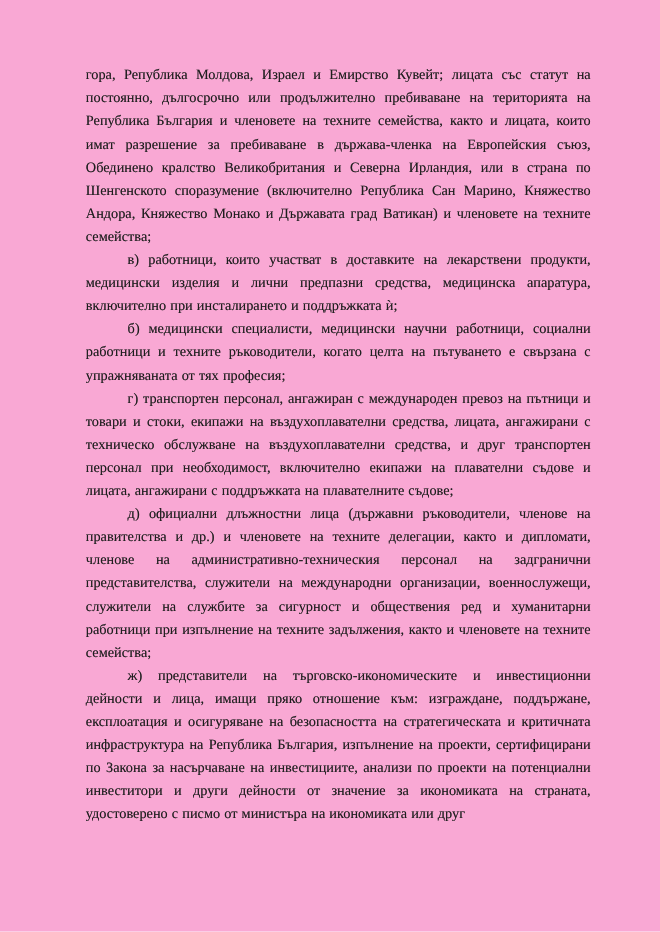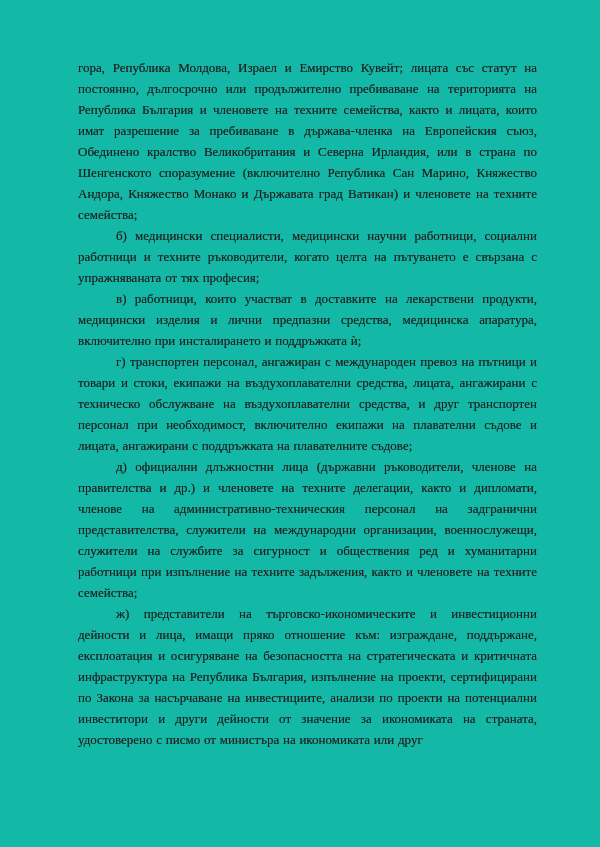--- a/index.html
+++ b/index.html
@@ -4,21 +4,21 @@
 <style>
   html, body {
     margin: 0;
     padding: 0;
     background: #ffffff;
   }
   .page {
     position: relative;
     width: 600px;
     height: 847px;
-    background: #14b8a6;
+    background: #f9a8d4;
     overflow: hidden;
     box-sizing: border-box;
     padding: 57px 63px 0 78px;
     font-family: "Liberation Serif", "DejaVu Serif", serif;
     color: #1f1f1f;
     text-shadow: 0 0 0.35px rgba(30,30,30,0.55);
   }
   .page p {
     margin: 0;
     font-size: 13px;
@@ -29,18 +29,18 @@
   }
   .page p.continuation {
     text-indent: 0;
   }
 </style>
 </head>
 <body>
 
 <div class="page">
   <p class="continuation">гора, Република Молдова, Израел и Емирство Кувейт; лицата със статут на постоянно, дългосрочно или продължително пребиваване на територията на Република България и членовете на техните семейства, както и лицата, които имат разрешение за пребиваване в държава-членка на Европейския съюз, Обединено кралство Великобритания и Северна Ирландия, или в страна по Шенгенското споразумение (включително Република Сан Марино, Княжество Андора, Княжество Монако и Държавата град Ватикан) и членовете на техните семейства;</p>
+  <p>в) работници, които участват в доставките на лекарствени продукти, медицински изделия и лични предпазни средства, медицинска апаратура, включително при инсталирането и поддръжката ѝ;</p>
   <p>б) медицински специалисти, медицински научни работници, социални работници и техните ръководители, когато целта на пътуването е свързана с упражняваната от тях професия;</p>
-  <p>в) работници, които участват в доставките на лекарствени продукти, медицински изделия и лични предпазни средства, медицинска апаратура, включително при инсталирането и поддръжката ѝ;</p>
   <p>г) транспортен персонал, ангажиран с международен превоз на пътници и товари и стоки, екипажи на въздухоплавателни средства, лицата, ангажирани с техническо обслужване на въздухоплавателни средства, и друг транспортен персонал при необходимост, включително екипажи на плавателни съдове и лицата, ангажирани с поддръжката на плавателните съдове;</p>
   <p>д) официални длъжностни лица (държавни ръководители, членове на правителства и др.) и членовете на техните делегации, както и дипломати, членове на административно-техническия персонал на задгранични представителства, служители на международни организации, военнослужещи, служители на службите за сигурност и обществения ред и хуманитарни работници при изпълнение на техните задължения, както и членовете на техните семейства;</p>
   <p>ж) представители на търговско-икономическите и инвестиционни дейности и лица, имащи пряко отношение към: изграждане, поддържане, експлоатация и осигуряване на безопасността на стратегическата и критичната инфраструктура на Република България, изпълнение на проекти, сертифицирани по Закона за насърчаване на инвестициите, анализи по проекти на потенциални инвеститори и други дейности от значение за икономиката на страната, удостоверено с писмо от министъра на икономиката или друг</p>
 </div>
 
 </body></html>

